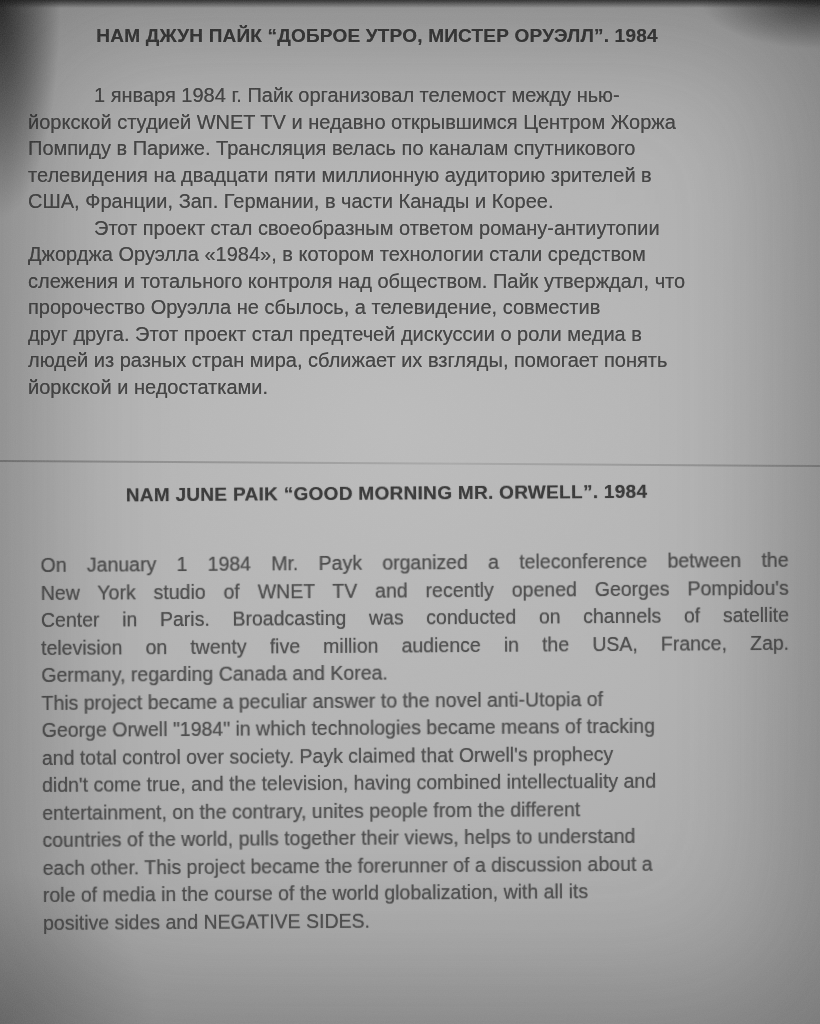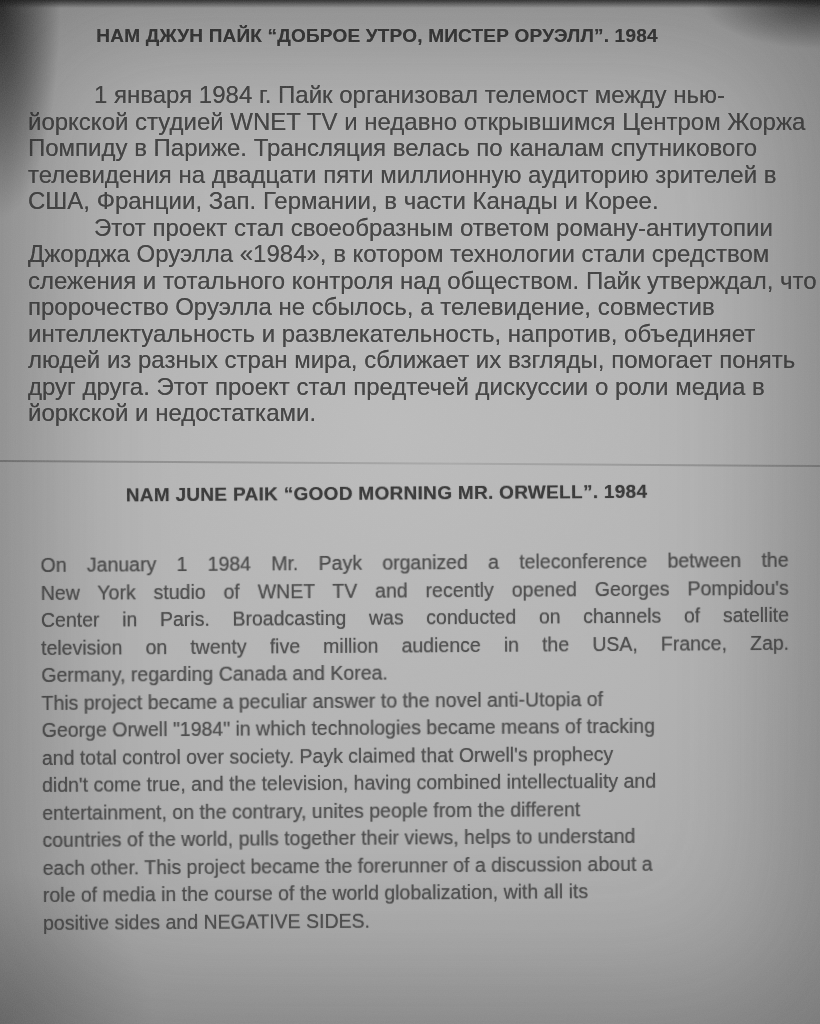--- a/index.html
+++ b/index.html
@@ -31,21 +31,21 @@
   .seam { position:absolute; left:0; top:460px; width:100%; height:2px;
     transform: rotate(0.35deg); transform-origin:left center;
     background: linear-gradient(to right,
       rgba(80,80,80,0.5), rgba(115,115,115,0.25) 55%, rgba(85,85,85,0.45)); }
 
   
   .ru-block { position:absolute; left:28px; right:24px; top:24px;
     color:#3e3e3e; filter: blur(0.3px); text-shadow: 0 0 0.6px rgba(62,62,62,.8); }
   .ru-title { margin:0; font-size:19px; line-height:24px; font-weight:bold;
     text-align:center; padding-right:70px; color:#2e2e2e; letter-spacing:0.2px; }
-  .ru-body { margin-top:34px; font-size:24px; line-height:26.5px; }
+  .ru-body { margin-top:34px; font-size:20px; line-height:26.5px; }
 
   
   .en-block { position:absolute; left:40px; right:32px; top:484px;
     color:#474747; filter: blur(0.45px); text-shadow: 0 0 0.8px rgba(70,70,70,.75);
     transform: rotate(-0.4deg); transform-origin:left top; }
   .en-title { margin:0; font-size:19px; line-height:24px; font-weight:bold;
     text-align:center; padding-right:55px; color:#323232; letter-spacing:0.3px; }
   .en-body { margin-top:44px; font-size:19.5px; line-height:27.5px; }
 
   .line { white-space:nowrap; }
@@ -62,23 +62,22 @@
     <div class="ru-body">
       <div class="line ind">1 января 1984 г. Пайк организовал телемост между нью-</div>
       <div class="line">йоркской студией WNET TV и недавно открывшимся Центром Жоржа</div>
       <div class="line">Помпиду в Париже. Трансляция велась по каналам спутникового</div>
       <div class="line">телевидения на двадцати пяти миллионную аудиторию зрителей в</div>
       <div class="line">США, Франции, Зап. Германии, в части Канады и Корее.</div>
       <div class="line ind">Этот проект стал своеобразным ответом роману-антиутопии</div>
       <div class="line">Джорджа Оруэлла «1984», в котором технологии стали средством</div>
       <div class="line">слежения и тотального контроля над обществом. Пайк утверждал, что</div>
       <div class="line">пророчество Оруэлла не сбылось, а телевидение, совместив</div>
-      <div class="line">интеллектуальность и развлекательность, напротив, объединяет</div>
+      <div class="line">друг друга. Этот проект стал предтечей дискуссии о роли медиа в</div>
       <div class="line">людей из разных стран мира, сближает их взгляды, помогает понять</div>
-      <div class="line">друг друга. Этот проект стал предтечей дискуссии о роли медиа в</div>
       <div class="line">йоркской и недостатками.</div>
     </div>
   </section>
 
   <div class="seam"></div>
 
   <section class="en-block">
     <h2 class="en-title">NAM JUNE PAIK “GOOD MORNING MR. ORWELL”. 1984</h2>
     <div class="en-body">
       <div class="line jl">On January 1 1984 Mr. Payk organized a teleconference between the</div>

